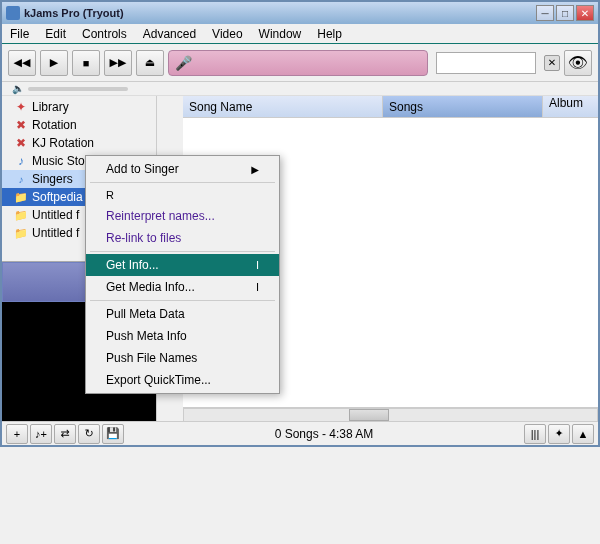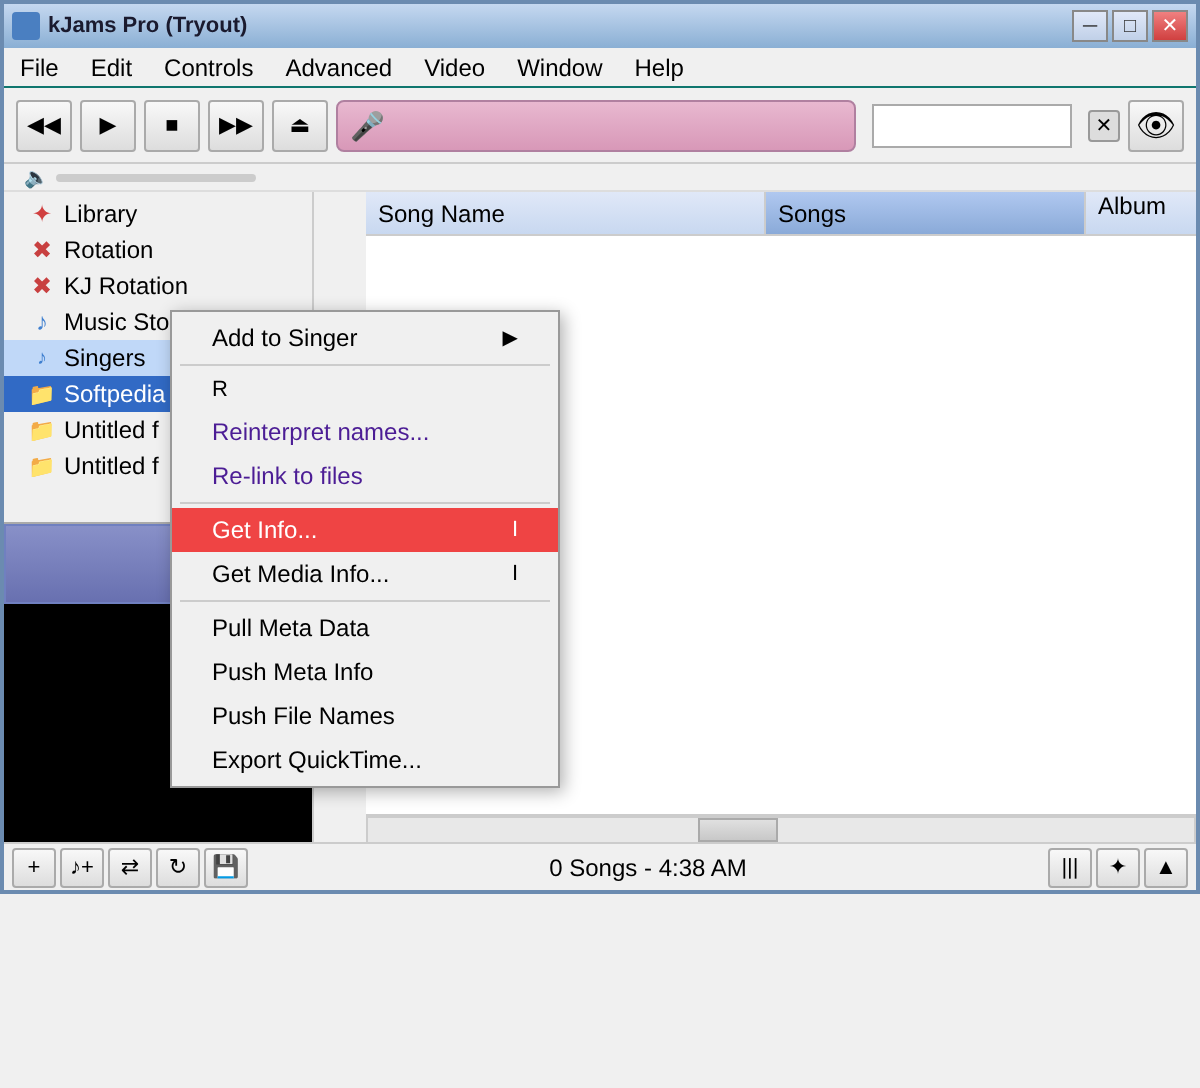--- a/index.html
+++ b/index.html
@@ -303,21 +303,21 @@
     .ctx-item {
       padding: 4px 20px;
       cursor: pointer;
       font-size: 12px;
       display: flex;
       align-items: center;
       justify-content: space-between;
       color: #000;
       position: relative;
     }
-    .ctx-item.highlighted { background: #ef4444; color: white; text-align: center; }
+    .ctx-item.highlighted { background: #0f766e; color: white; text-align: center; }
     .ctx-item.disabled { color: #4c1d95; cursor: default; }
 
     .ctx-item .shortcut {
       font-size: 11px;
       color: inherit;
     }
 
     .ctx-item .arrow {
       font-size: 10px;
     }

